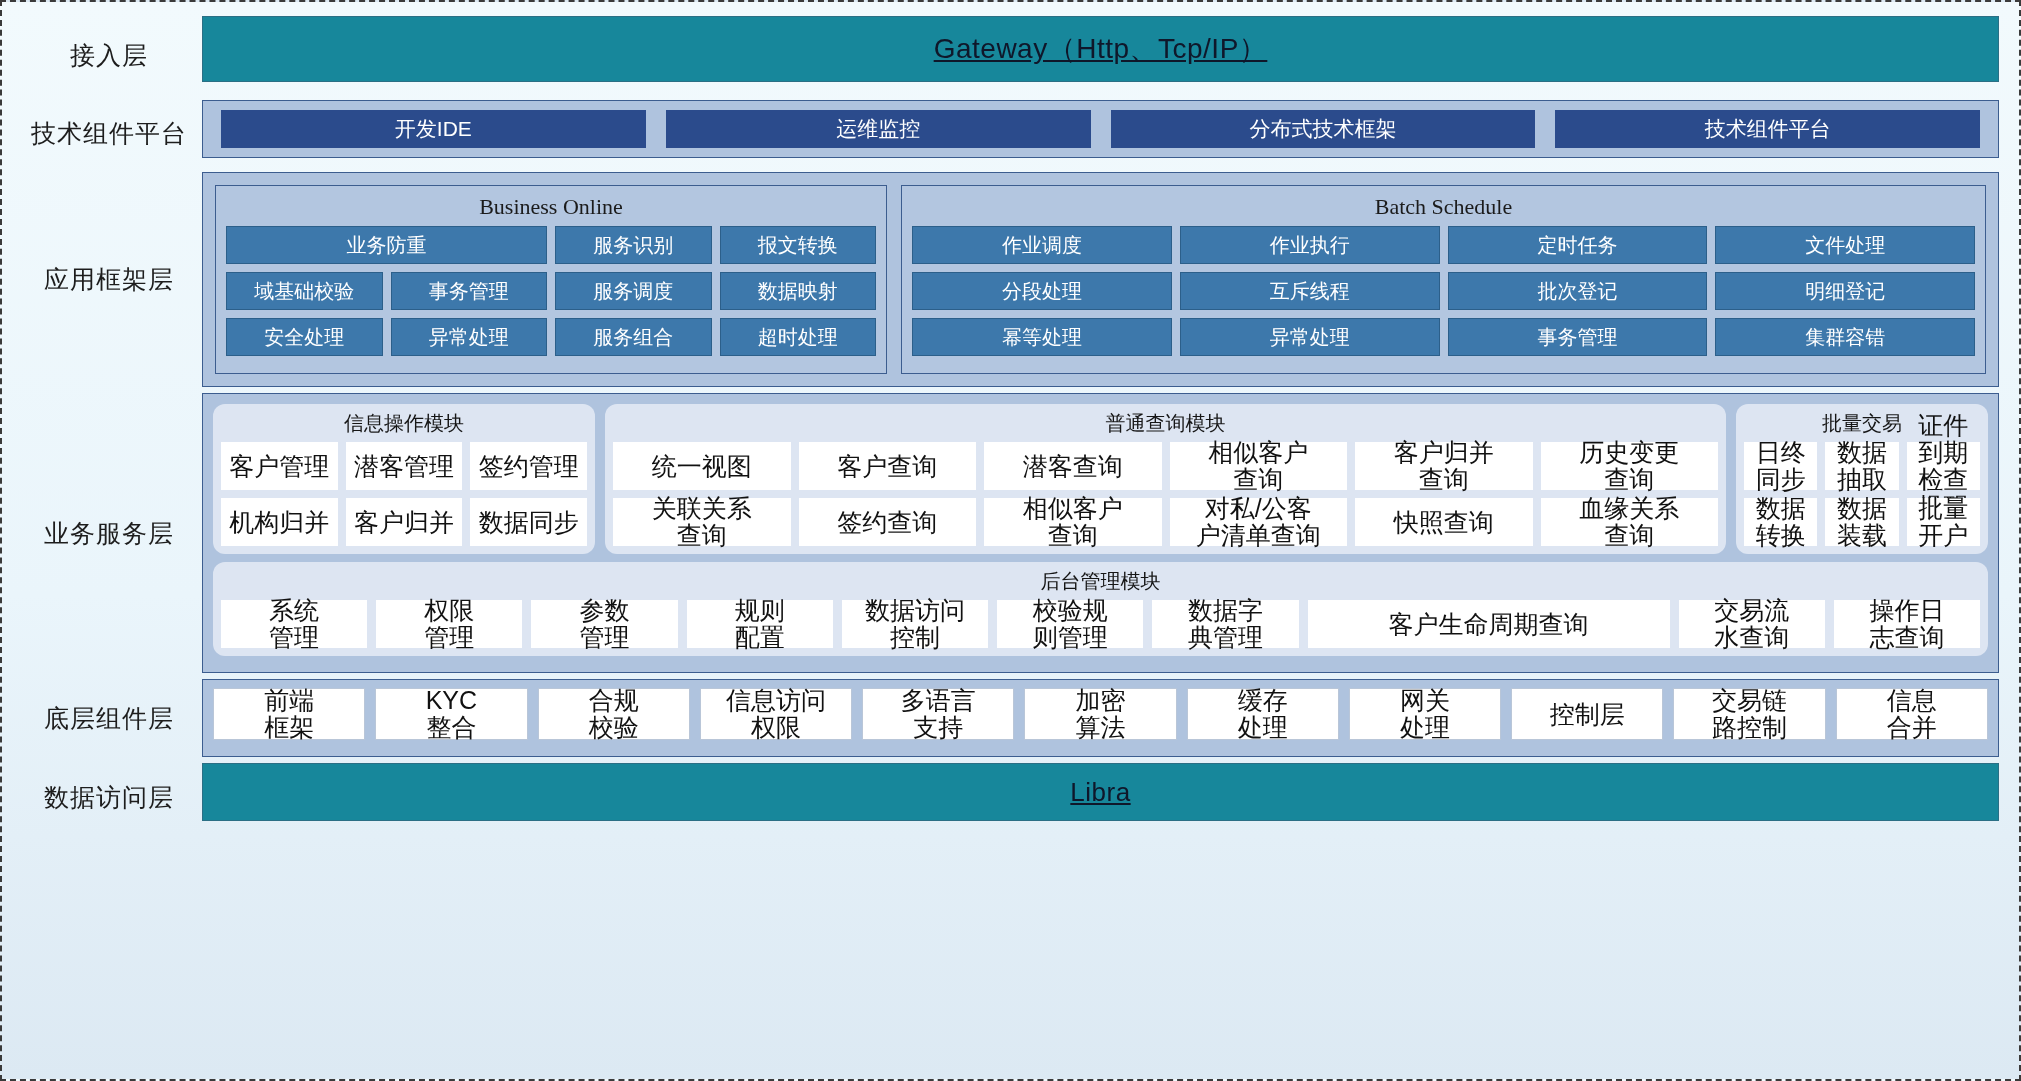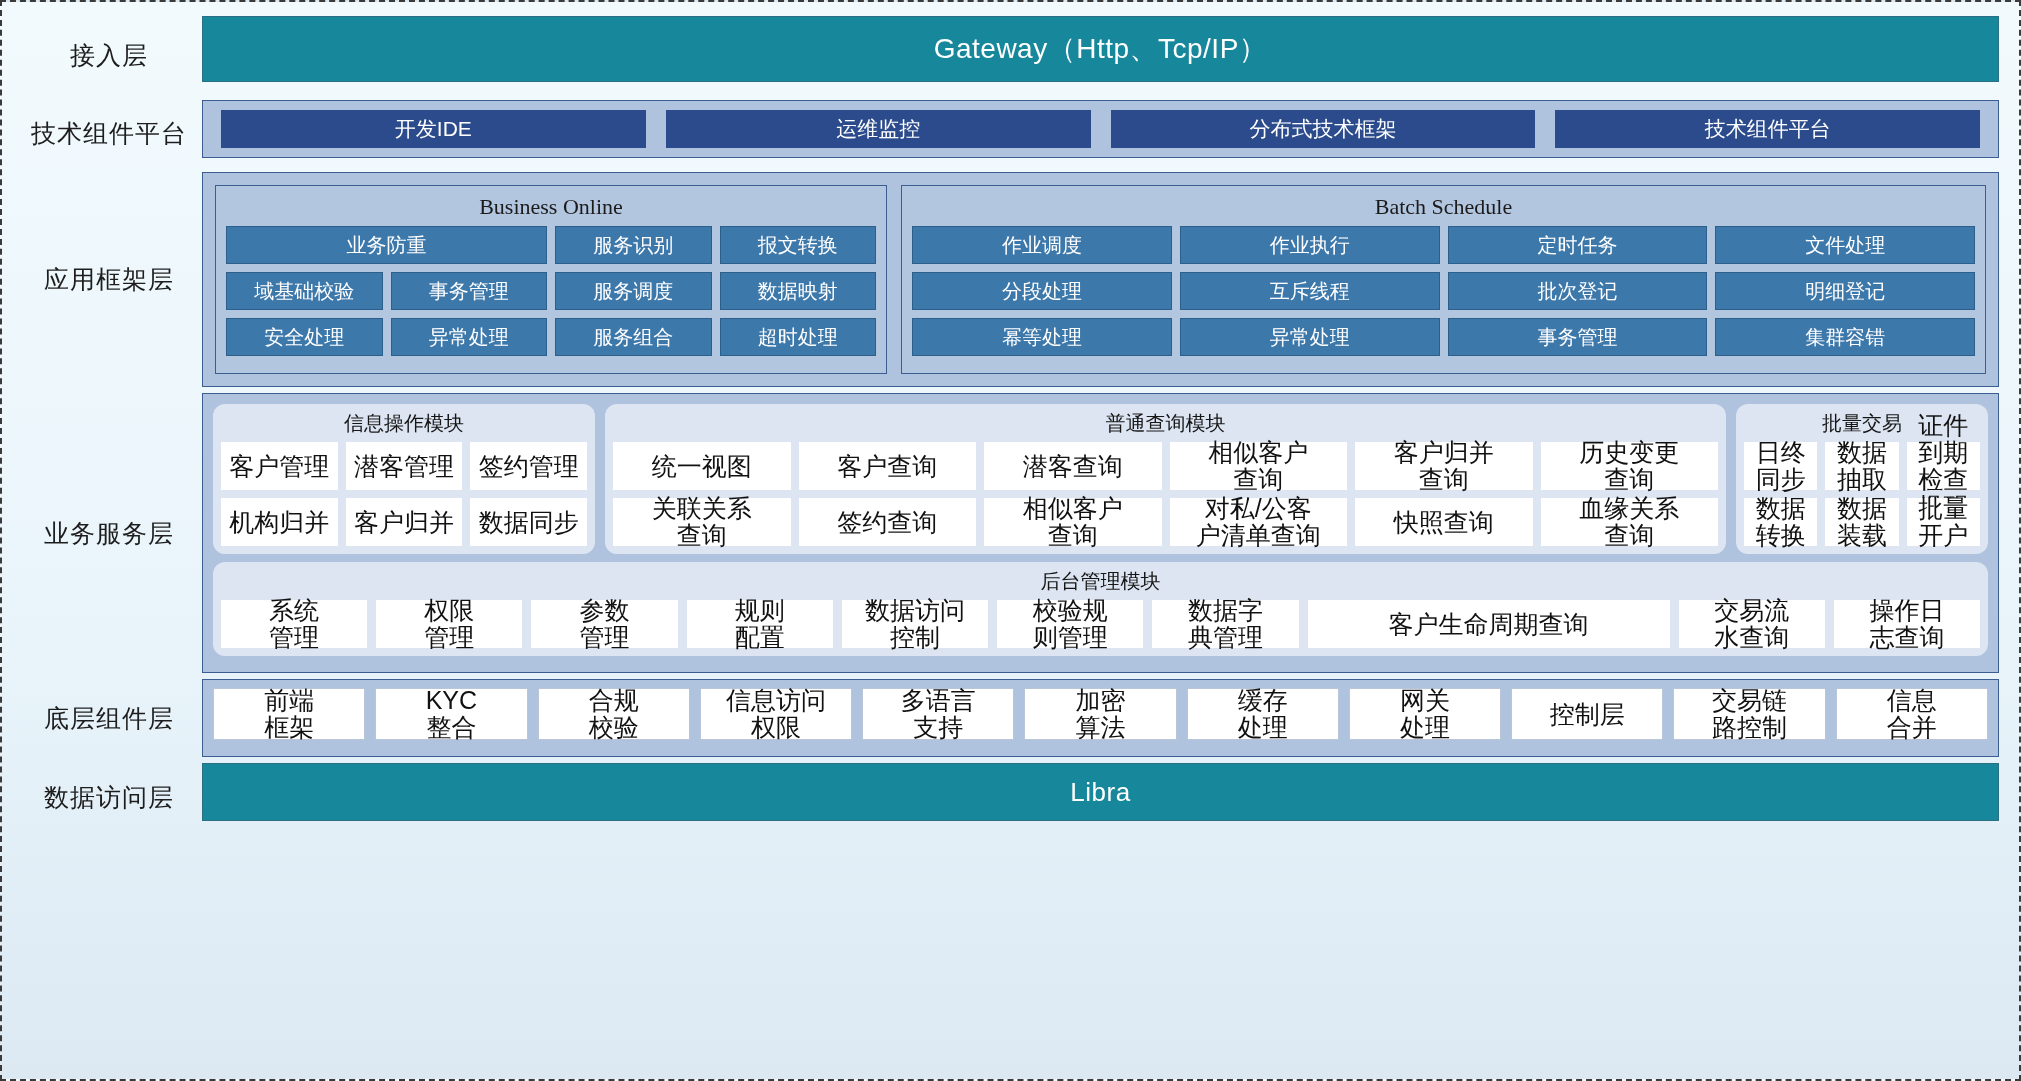--- a/index.html
+++ b/index.html
@@ -28,24 +28,25 @@
     font-size: 25px; color: #1d1d1d; letter-spacing: 1px;
     font-family: Liberation Sans, sans-serif;
   }
   .row-body { flex: 1 1 auto; display: flex; }
 
   
   .teal-bar {
     flex: 1 1 auto;
     background: #17879b;
     border: 1px solid #2b6f85;
-    color: #ffffff;
+    color: #0f172a;
     display: flex; align-items: center; justify-content: center;
     font-size: 28px;
     letter-spacing: .5px;
+    text-decoration: underline;
   }
   .gateway-bar { height: 66px; }
   .libra-bar { height: 58px; font-size: 26px; }
 
   
   .tech-panel {
     flex: 1 1 auto;
     background: #afc3de;
     border: 1px solid #3c5d8f;
     display: flex; align-items: center; justify-content: space-around;

